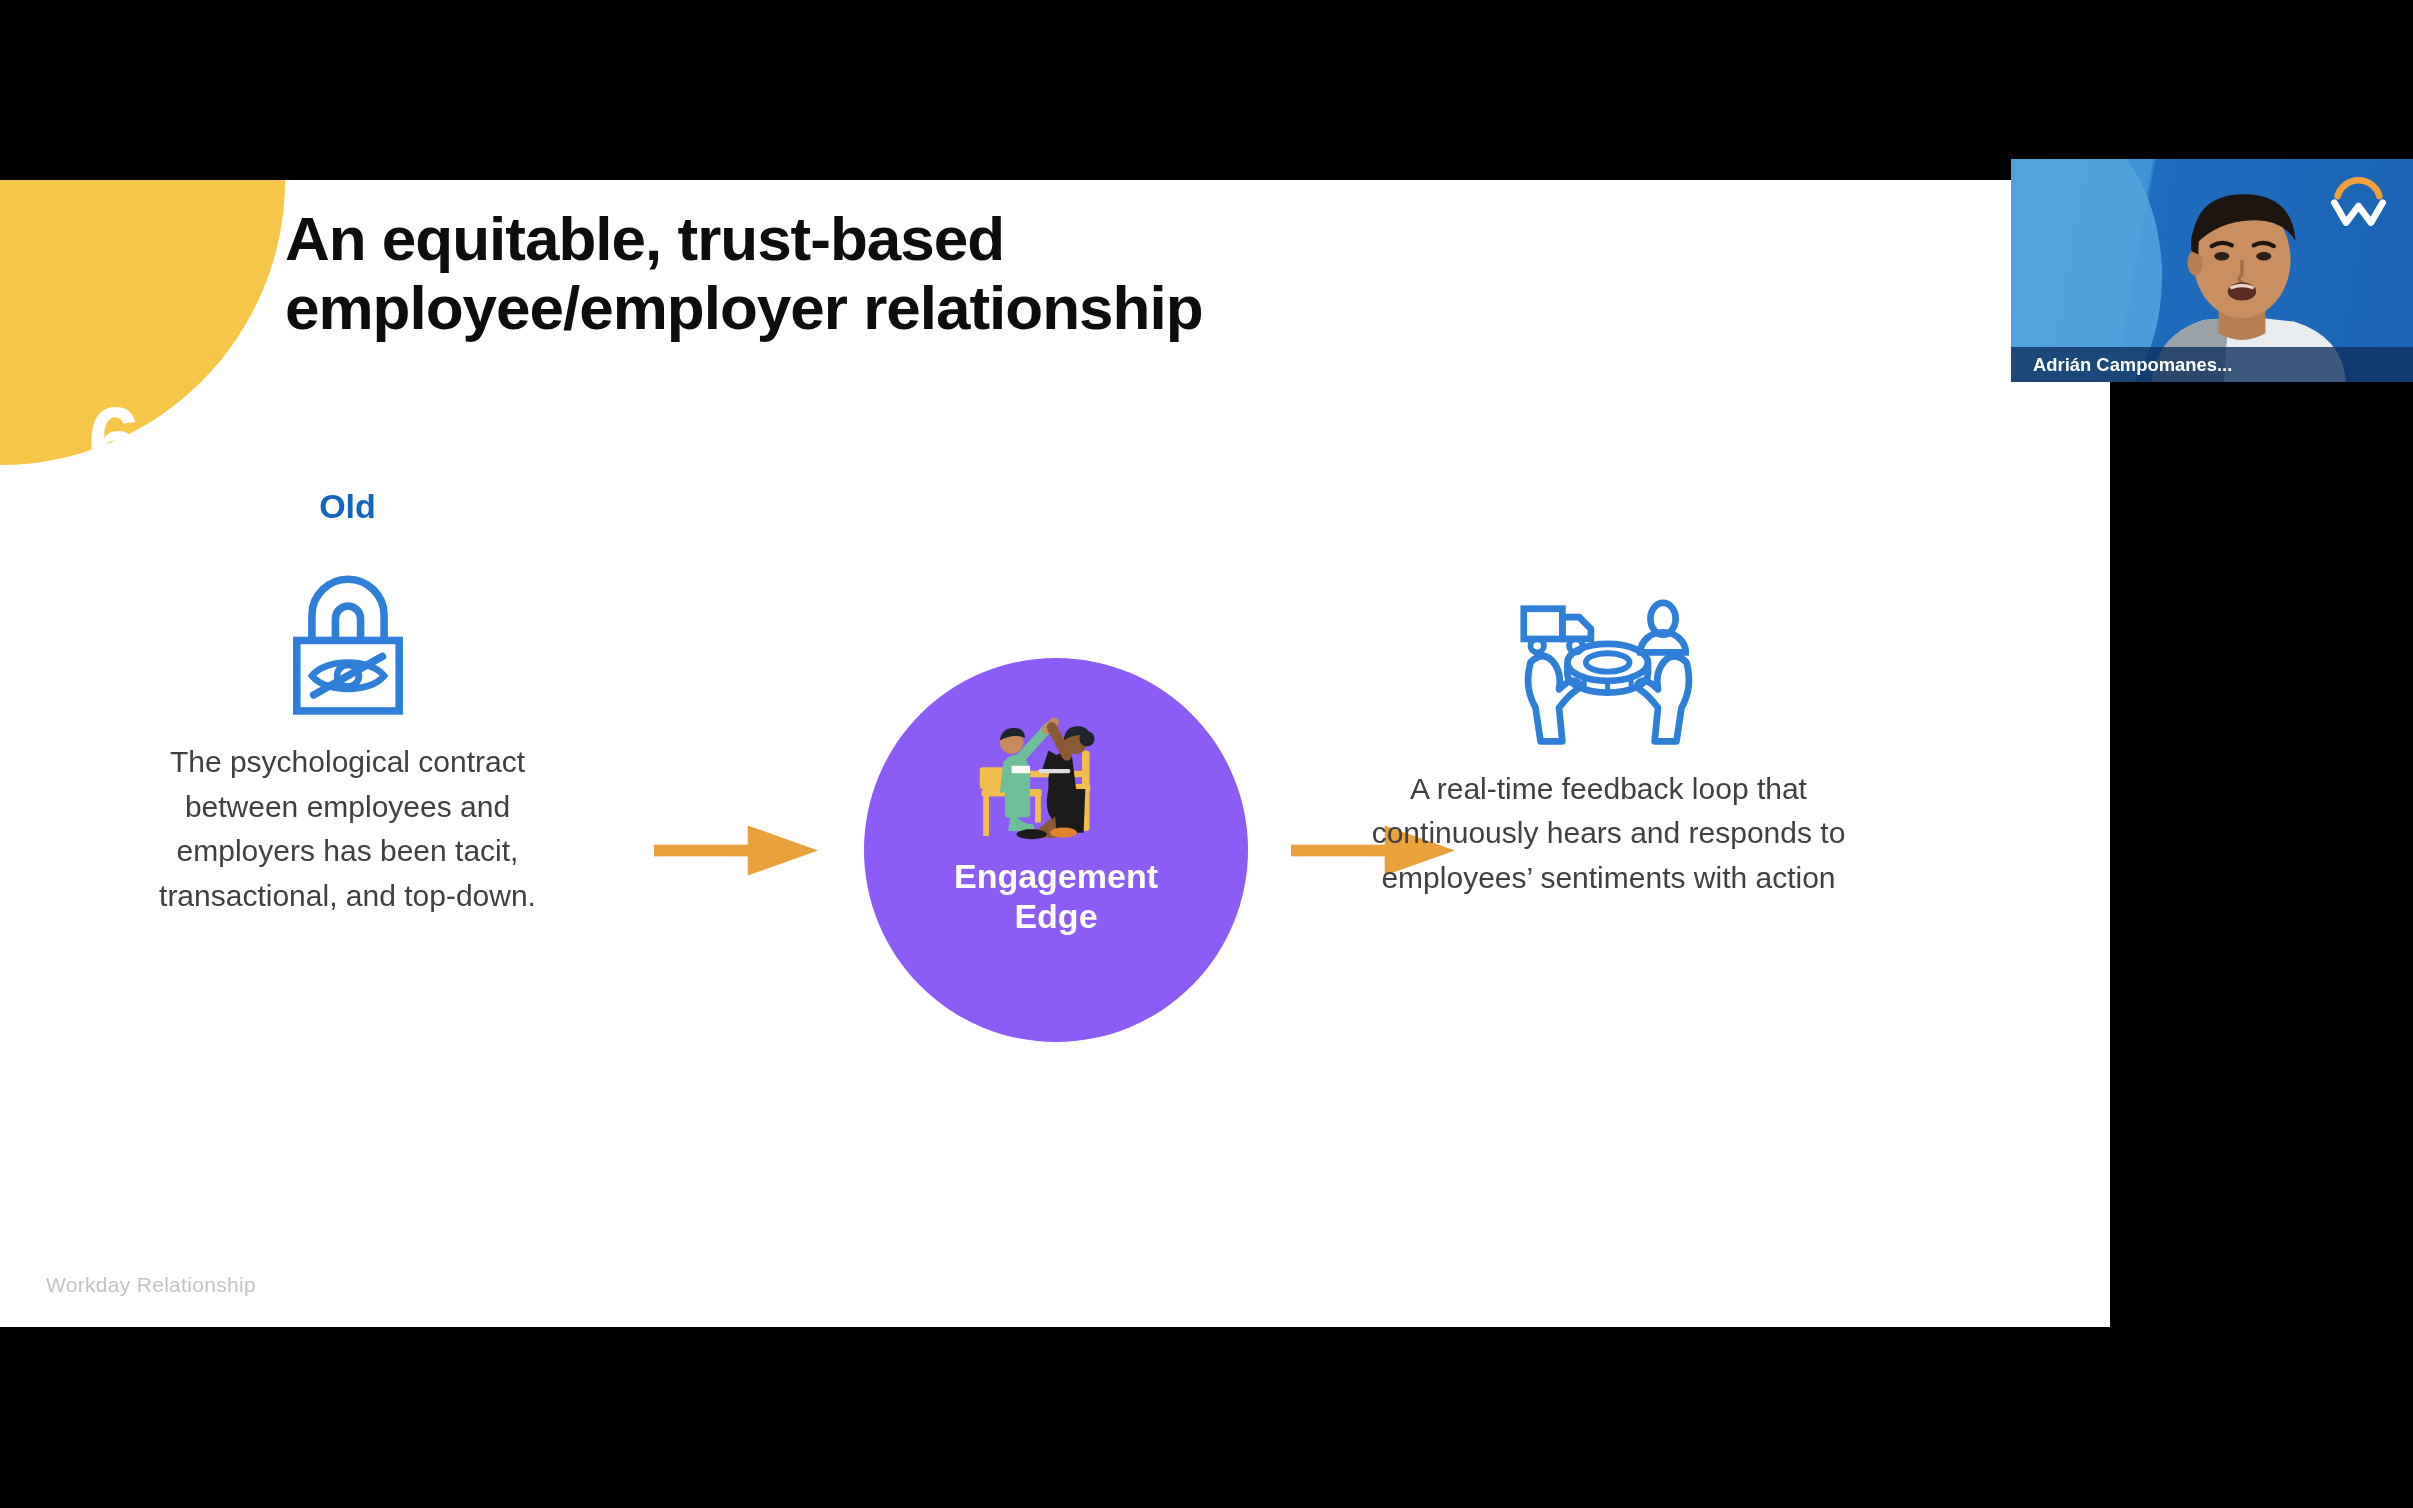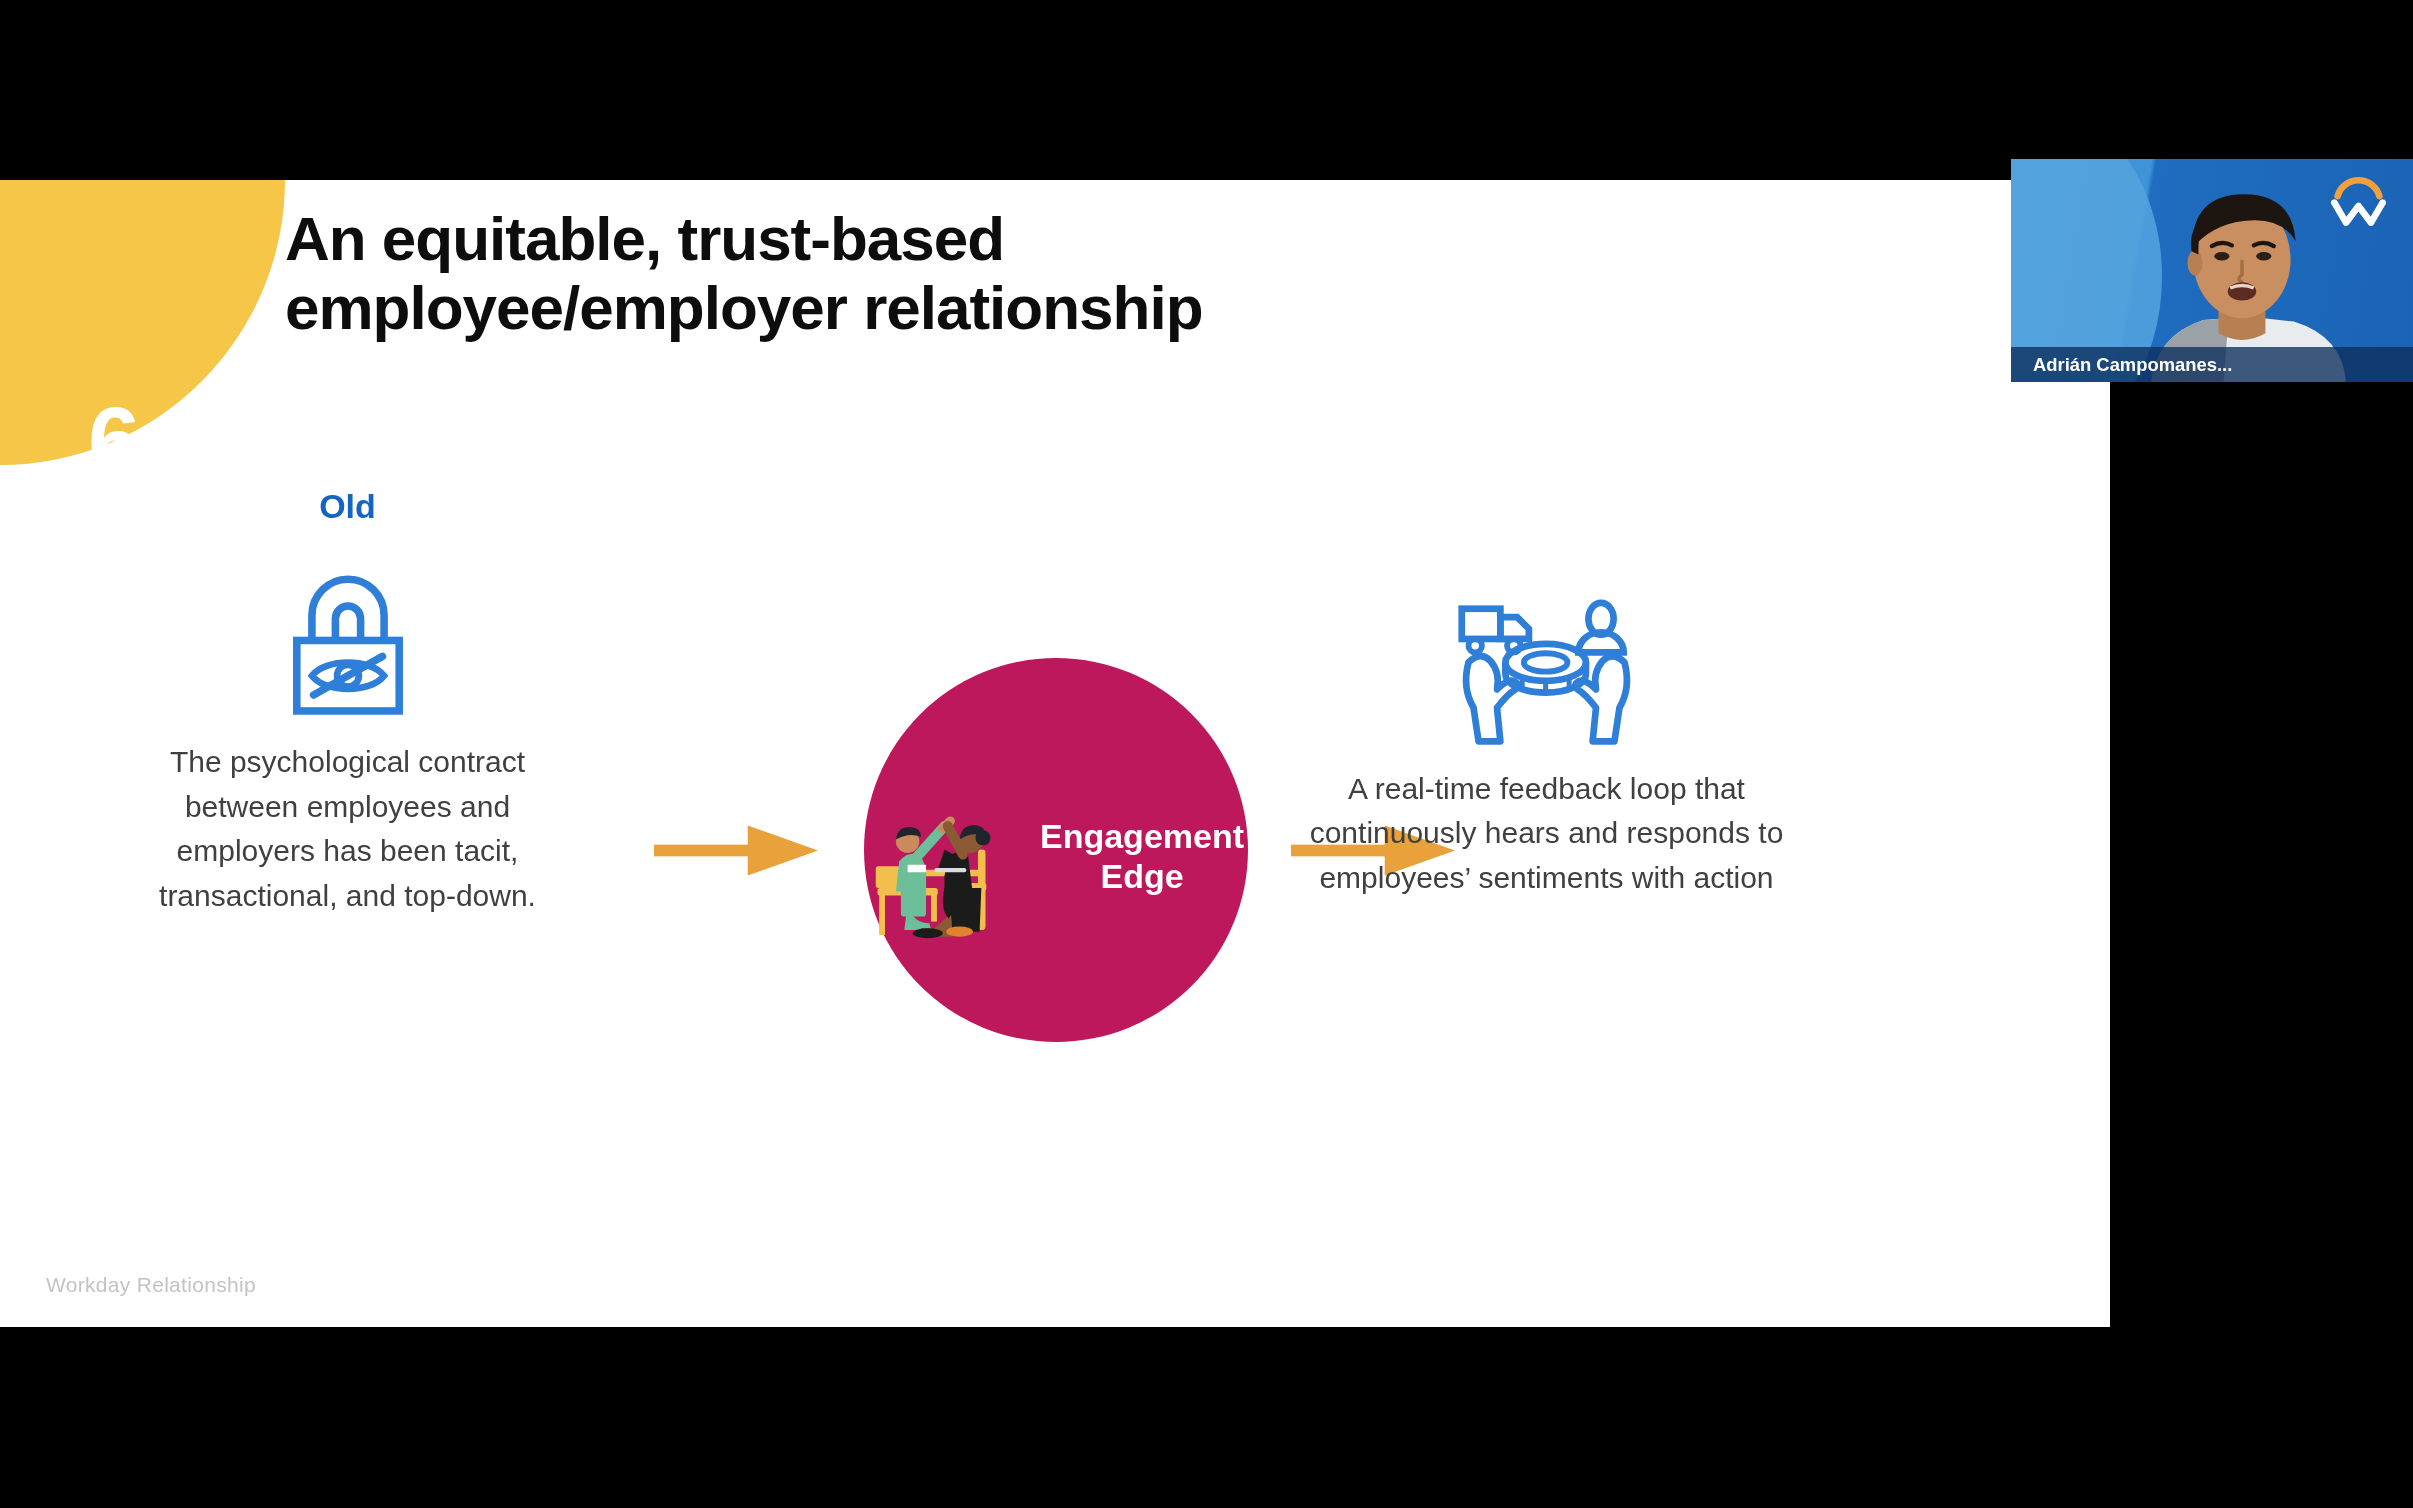--- a/index.html
+++ b/index.html
@@ -28,40 +28,40 @@
   #slide-title{
     position:absolute;left:285px;top:23.5px;width:1542px;
     font-size:62px;font-weight:700;color:#0d0d0d;
     line-height:1.12;letter-spacing:-1px;
   }
 
   
   .col{position:absolute;}
 
   #col-left{left:117px;top:306px;width:461px;text-align:center;}
-  #col-right{left:1295px;top:306px;width:503px;text-align:center;}
+  #col-right{left:1357px;top:306px;width:503px;text-align:center;}
 
   .col-heading{
     font-size:34px;font-weight:700;color:#1565c0;line-height:1.22;
     margin:0 0 39px 0;
   }
   .heading-spacer{height:107px;}
 
   .icon-wrap{height:159px;display:flex;align-items:center;justify-content:center;}
 
   .col-body{
     margin-top:15px;
     font-size:30px;color:#404040;line-height:1.48;font-weight:400;
   }
 
   
   #center-circle{
     position:absolute;left:864px;top:478px;width:384px;height:384px;
-    border-radius:50%;background:#be185d;
-    display:flex;flex-direction:row;align-items:center;
+    border-radius:50%;background:#8b5cf6;
+    display:flex;flex-direction:column;align-items:center;
   }
   #center-illustration{margin-top:49px;}
   #center-label{
     margin-top:11.7px;text-align:center;color:#ffffff;
     font-size:34px;font-weight:700;line-height:1.18;
   }
 
   
   .arrow{position:absolute;}
   #arrow-1{left:654px;top:637px;}

